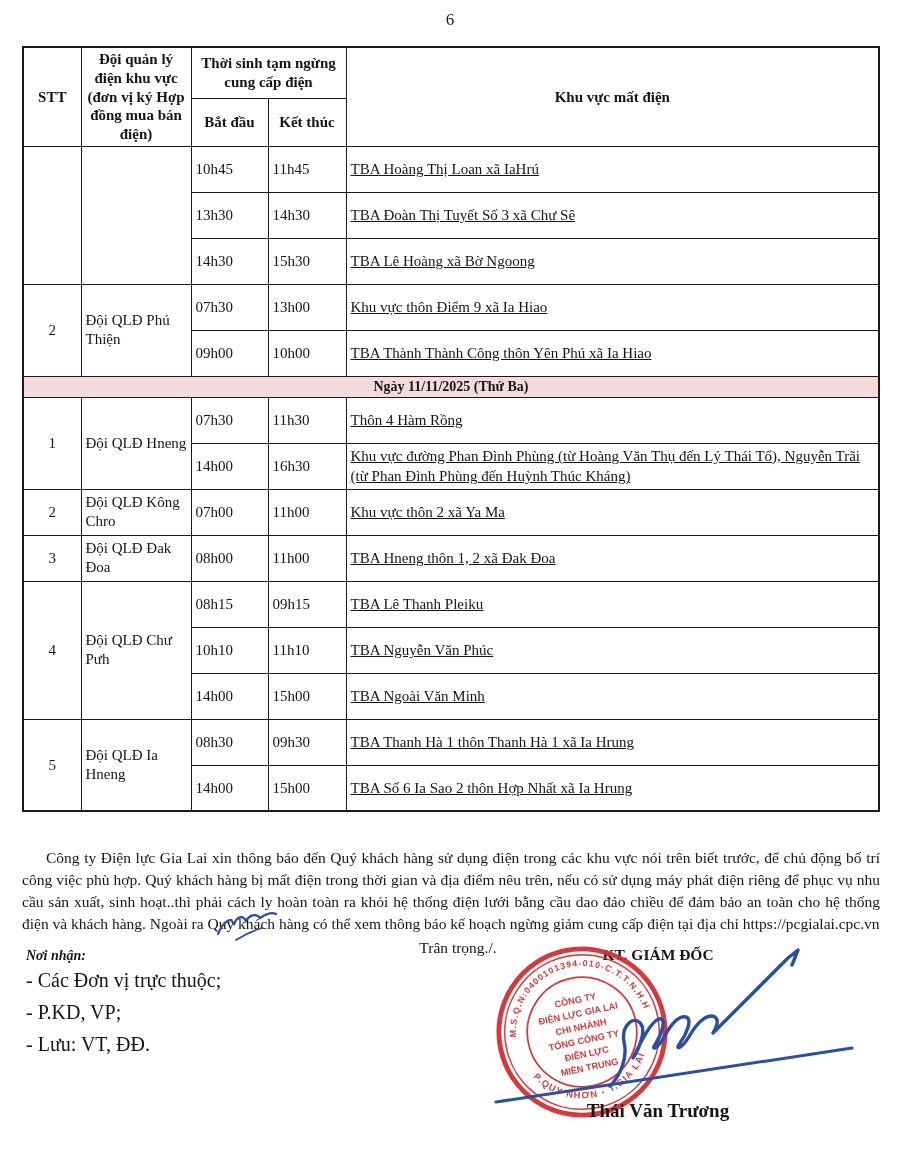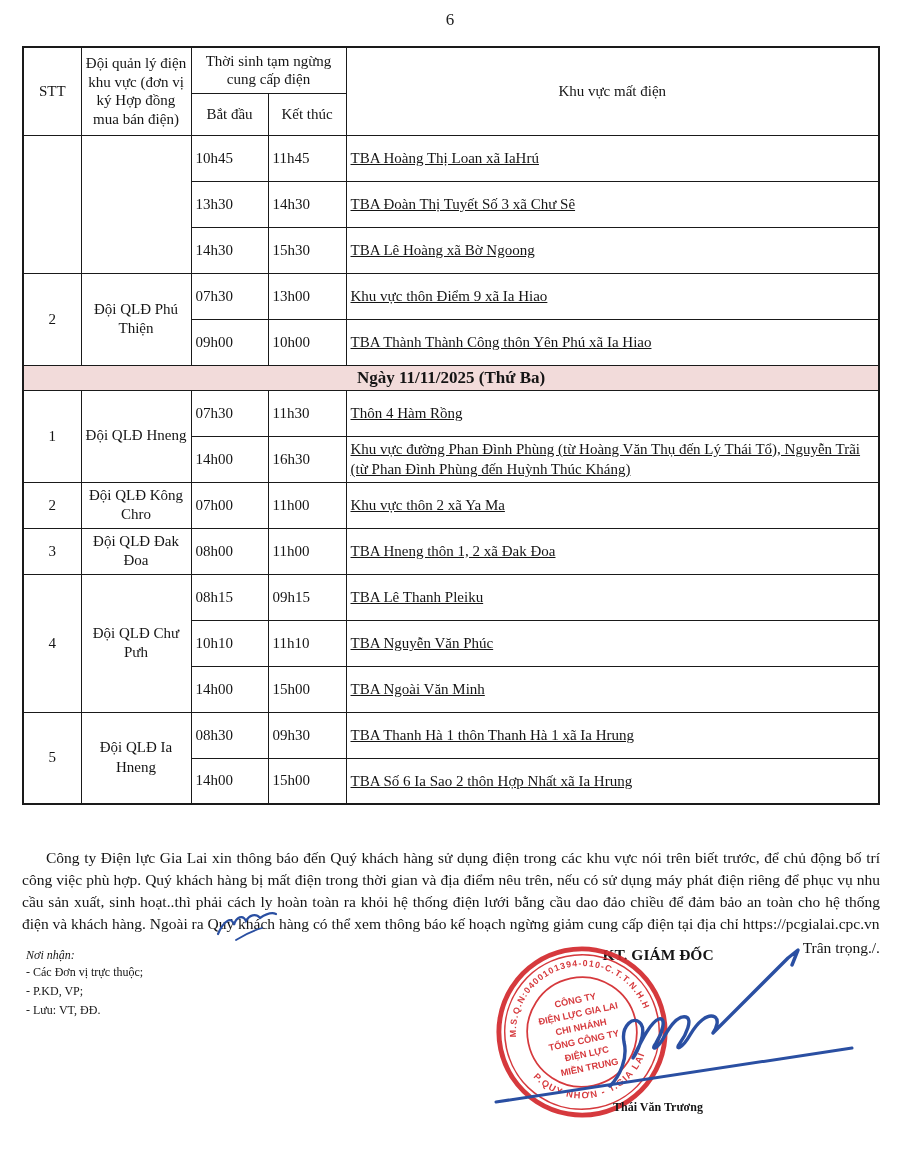--- a/index.html
+++ b/index.html
@@ -15,48 +15,48 @@
   }
   table.outage {
     position: absolute; left: 22px; top: 46px; width: 856px;
     border-collapse: collapse; table-layout: fixed;
     border: 2px solid #1a1a1a;
   }
   table.outage th, table.outage td {
     border: 1px solid #1a1a1a; vertical-align: middle;
     font-size: 15px; padding: 2px 4px;
   }
-  table.outage th { font-weight: normal; text-align: center; line-height: 1.25; }
+  table.outage th { font-weight: bold; text-align: center; line-height: 1.25; }
   th.h-top { height: 46px; }
   tr.h-sub th { height: 42px; }
   td.c-stt { text-align: center; }
-  td.c-team { text-align: center; line-height: 1.3; padding: 2px 6px; }
+  td.c-team { line-height: 1.3; padding: 2px 6px; }
   td.c-time { text-align: left; height: 46px; }
   td.c-area { text-align: left; padding: 2px 4px 2px 8px; line-height: 1.35; text-decoration: underline; }
   tr.banner-row td {
     height: 19px; background: #f2dbda; font-weight: bold;
-    text-align: center; font-size: 17px;
+    text-align: center; font-size: 14px;
   }
   .bottom-block {
     position: absolute; left: 22px; top: 847px; width: 858px;
     font-size: 15.5px; line-height: 1.43; text-align: justify;
   }
   .bottom-block p.notice-par { text-indent: 24px; }
-  .closing { margin-top: 1px; padding-left: 14px; text-align: right; }
+  .closing { margin-top: 1px; padding-left: 14px; text-align: center; }
   .recipients { position: absolute; left: 26px; top: 948px; font-size: 15px; }
-  .recipients .r-title { font-weight: normal; font-style: italic; font-size: 12px; }
-  .recipients .r-item { font-size: 12px; line-height: 1.6; }
+  .recipients .r-title { font-weight: bold; font-style: italic; font-size: 14px; }
+  .recipients .r-item { font-size: 20px; line-height: 1.6; }
   .sig-head {
     position: absolute; left: 548px; top: 942px; width: 220px;
     text-align: center; font-weight: bold; font-size: 15.5px;
     line-height: 25px; z-index: 1;
   }
   .sig-name {
     position: absolute; left: 548px; top: 1100px; width: 220px;
-    text-align: center; font-weight: bold; font-size: 12px; z-index: 4;
+    text-align: center; font-weight: bold; font-size: 19px; z-index: 4;
   }
   .stamp-wrap {
     position: absolute; left: 494px; top: 944px; width: 176px; height: 176px;
     z-index: 2; transform: rotate(-12deg); opacity: 0.93;
   }
   .sig-ink { position: absolute; left: 478px; top: 926px; z-index: 3; }
   .initials { position: absolute; left: 212px; top: 908px; z-index: 1; }
   .stamp-ring-text { font-family: "Liberation Sans", sans-serif; font-weight: bold; }
   .stamp-center-text {
     font-family: "Liberation Sans", sans-serif; font-weight: bold;

